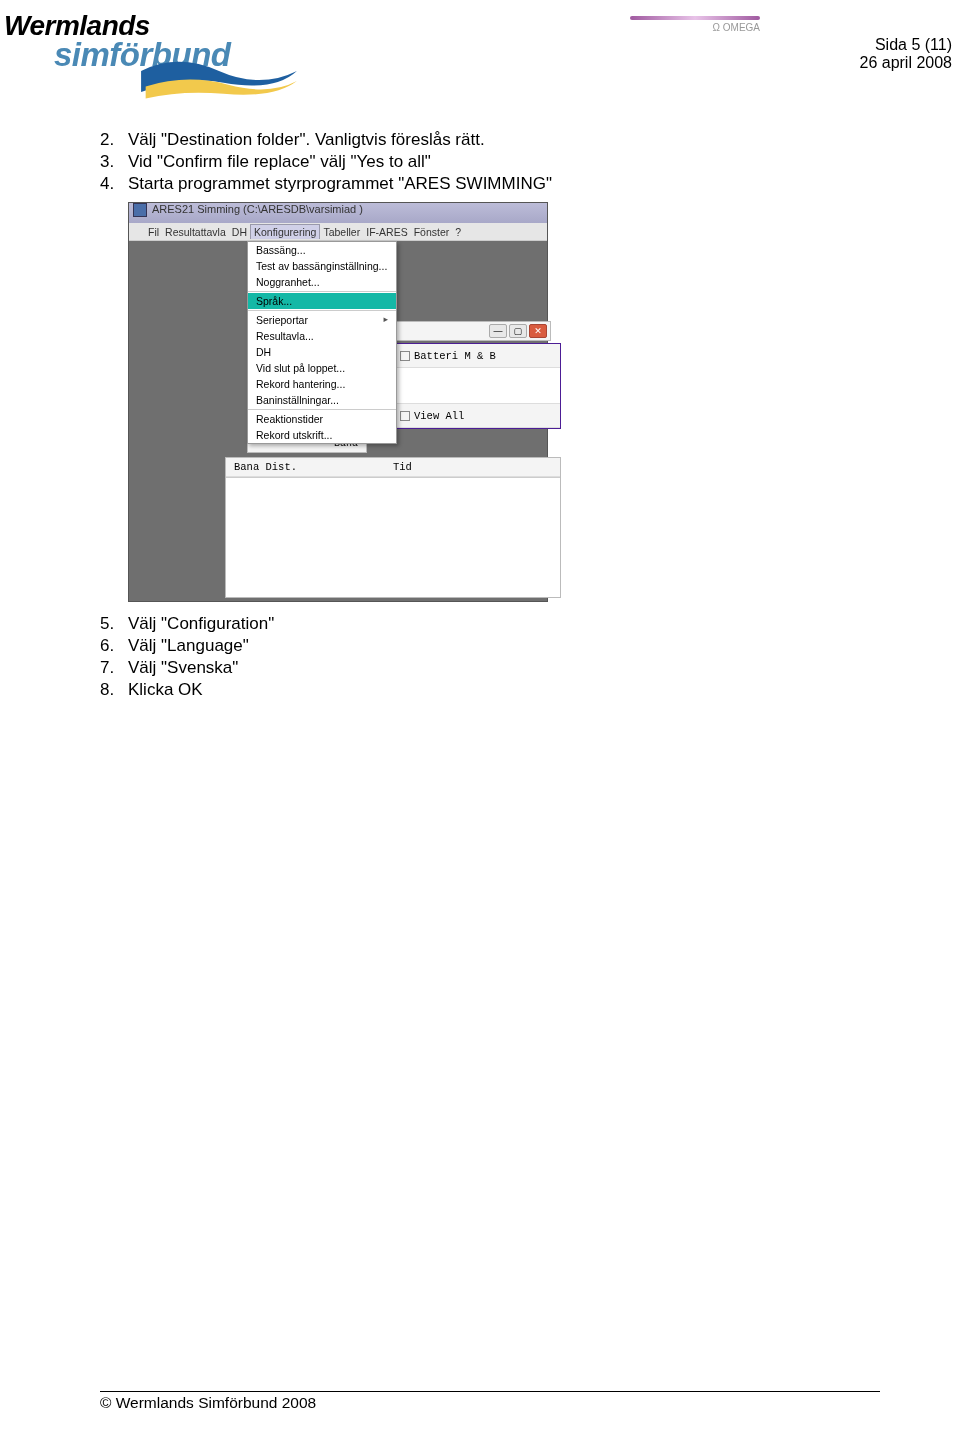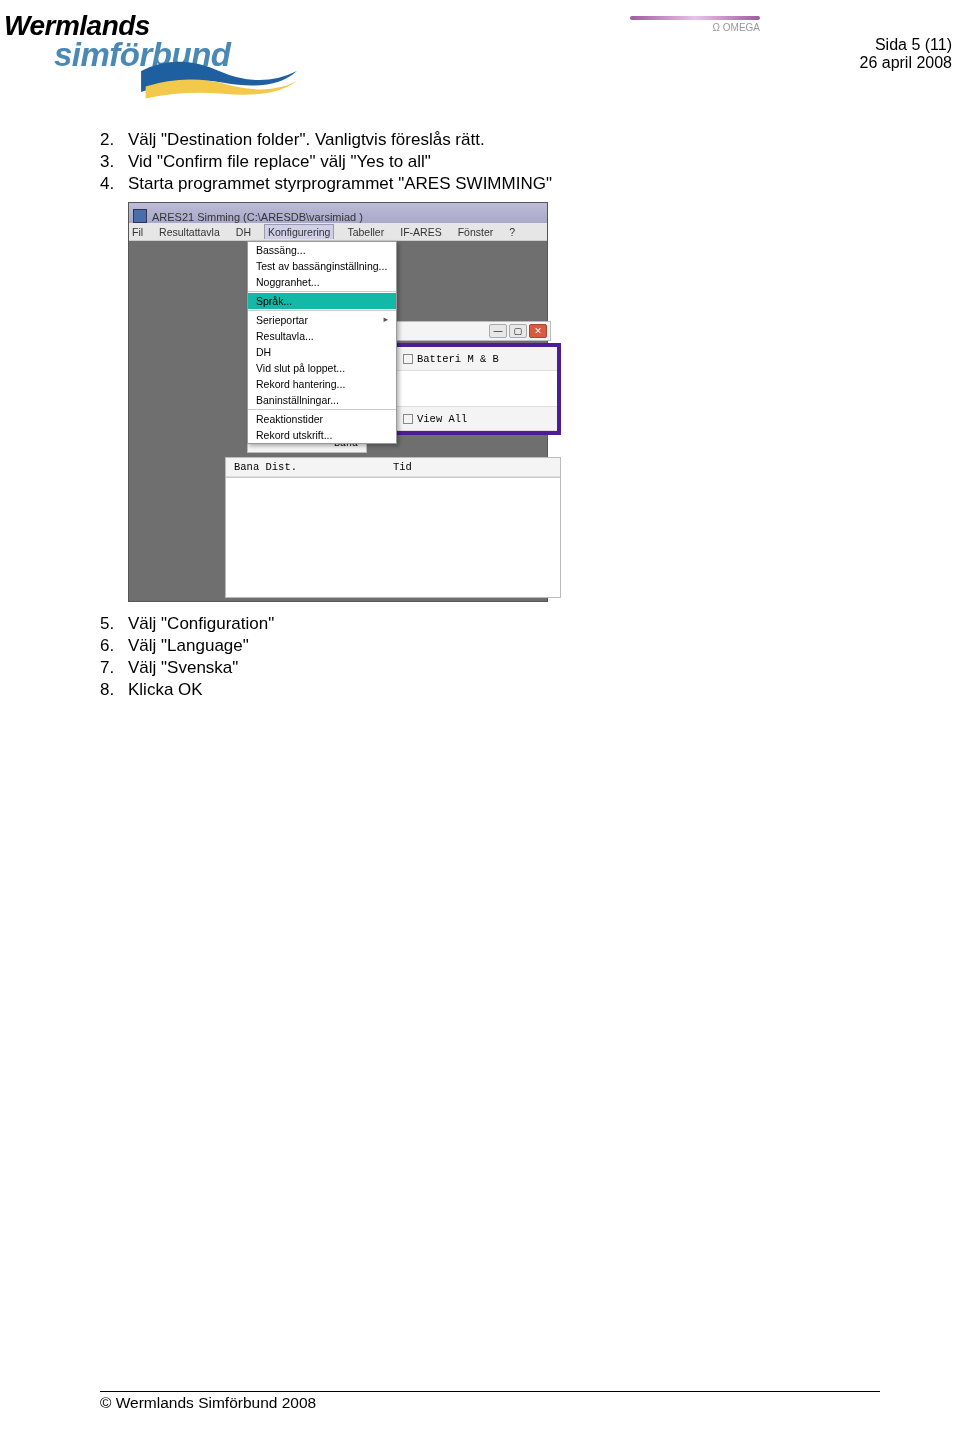--- a/index.html
+++ b/index.html
@@ -97,38 +97,37 @@
     height: 400px;
     background: #6f6f6f;
     position: relative;
     border: 1px solid #555;
     font-size: 11px;
     color: #000;
   }
   .ss-titlebar {
     height: 20px;
     background: linear-gradient(180deg, #bcbcd8, #a8a8c8);
-    display: flex; align-items: flex-end;
+    display: flex; align-items: flex-start;
     padding-left: 4px;
     font-size: 11px;
     color: #333;
   }
   .ss-titlebar .sq {
     width: 14px; height: 14px; background: #4a6ea9;
     margin-right: 5px;
     border: 1px solid #335;
   }
   .ss-menubar {
     height: 18px;
     background: #e6e6e6;
     border-bottom: 1px solid #ccc;
     display: flex;
     align-items: center;
-    padding-left: 0;
-    gap: 10px;
+    padding-left: 16px;
     font-size: 10.5px;
     color: #333;
   }
   .ss-menubar span { padding: 1px 3px; }
   .ss-menubar .active {
     background: #d0d0e8;
     border: 1px solid #99a;
     border-bottom: none;
   }
   .dropdown {
@@ -179,21 +178,21 @@
     font-size: 9px;
     display: flex; align-items: center; justify-content: center;
     border-radius: 2px;
   }
   .wbtn.close { background: #d95b3f; color: #fff; border-color: #a43; }
   .inner-col {
     position: absolute;
     left: 262px; top: 140px;
     width: 170px;
     background: #f4f4f4;
-    border: 4px solid #4c1d95;
+    border: 1px solid #4c1d95;
     font-size: 10.5px;
     font-family: "Courier New", monospace;
   }
   .inner-col .rowa {
     height: 24px;
     display: flex; align-items: center; padding-left: 8px;
     border-bottom: 1px solid #ddd;
   }
   .inner-col2 {
     position: absolute;

